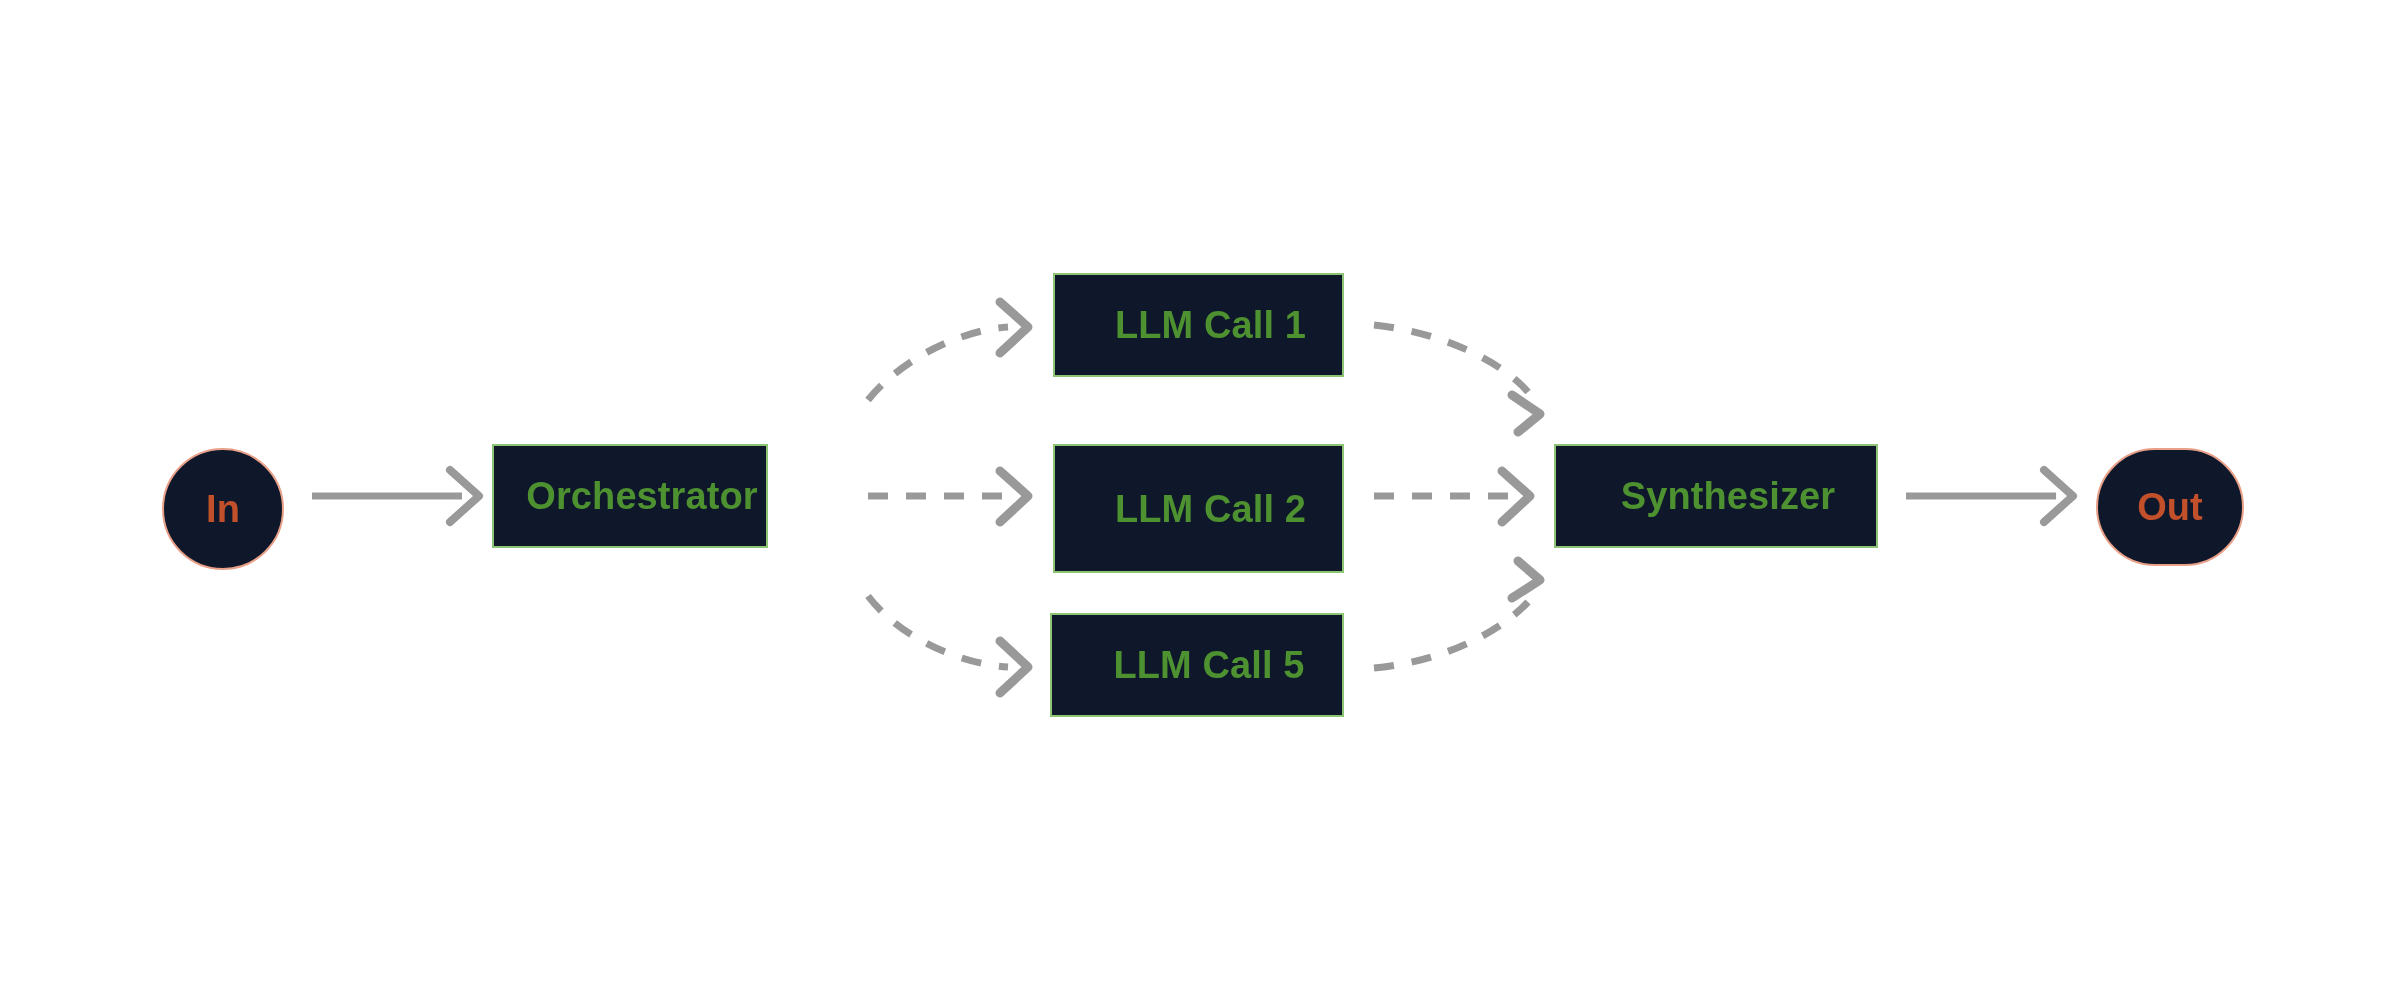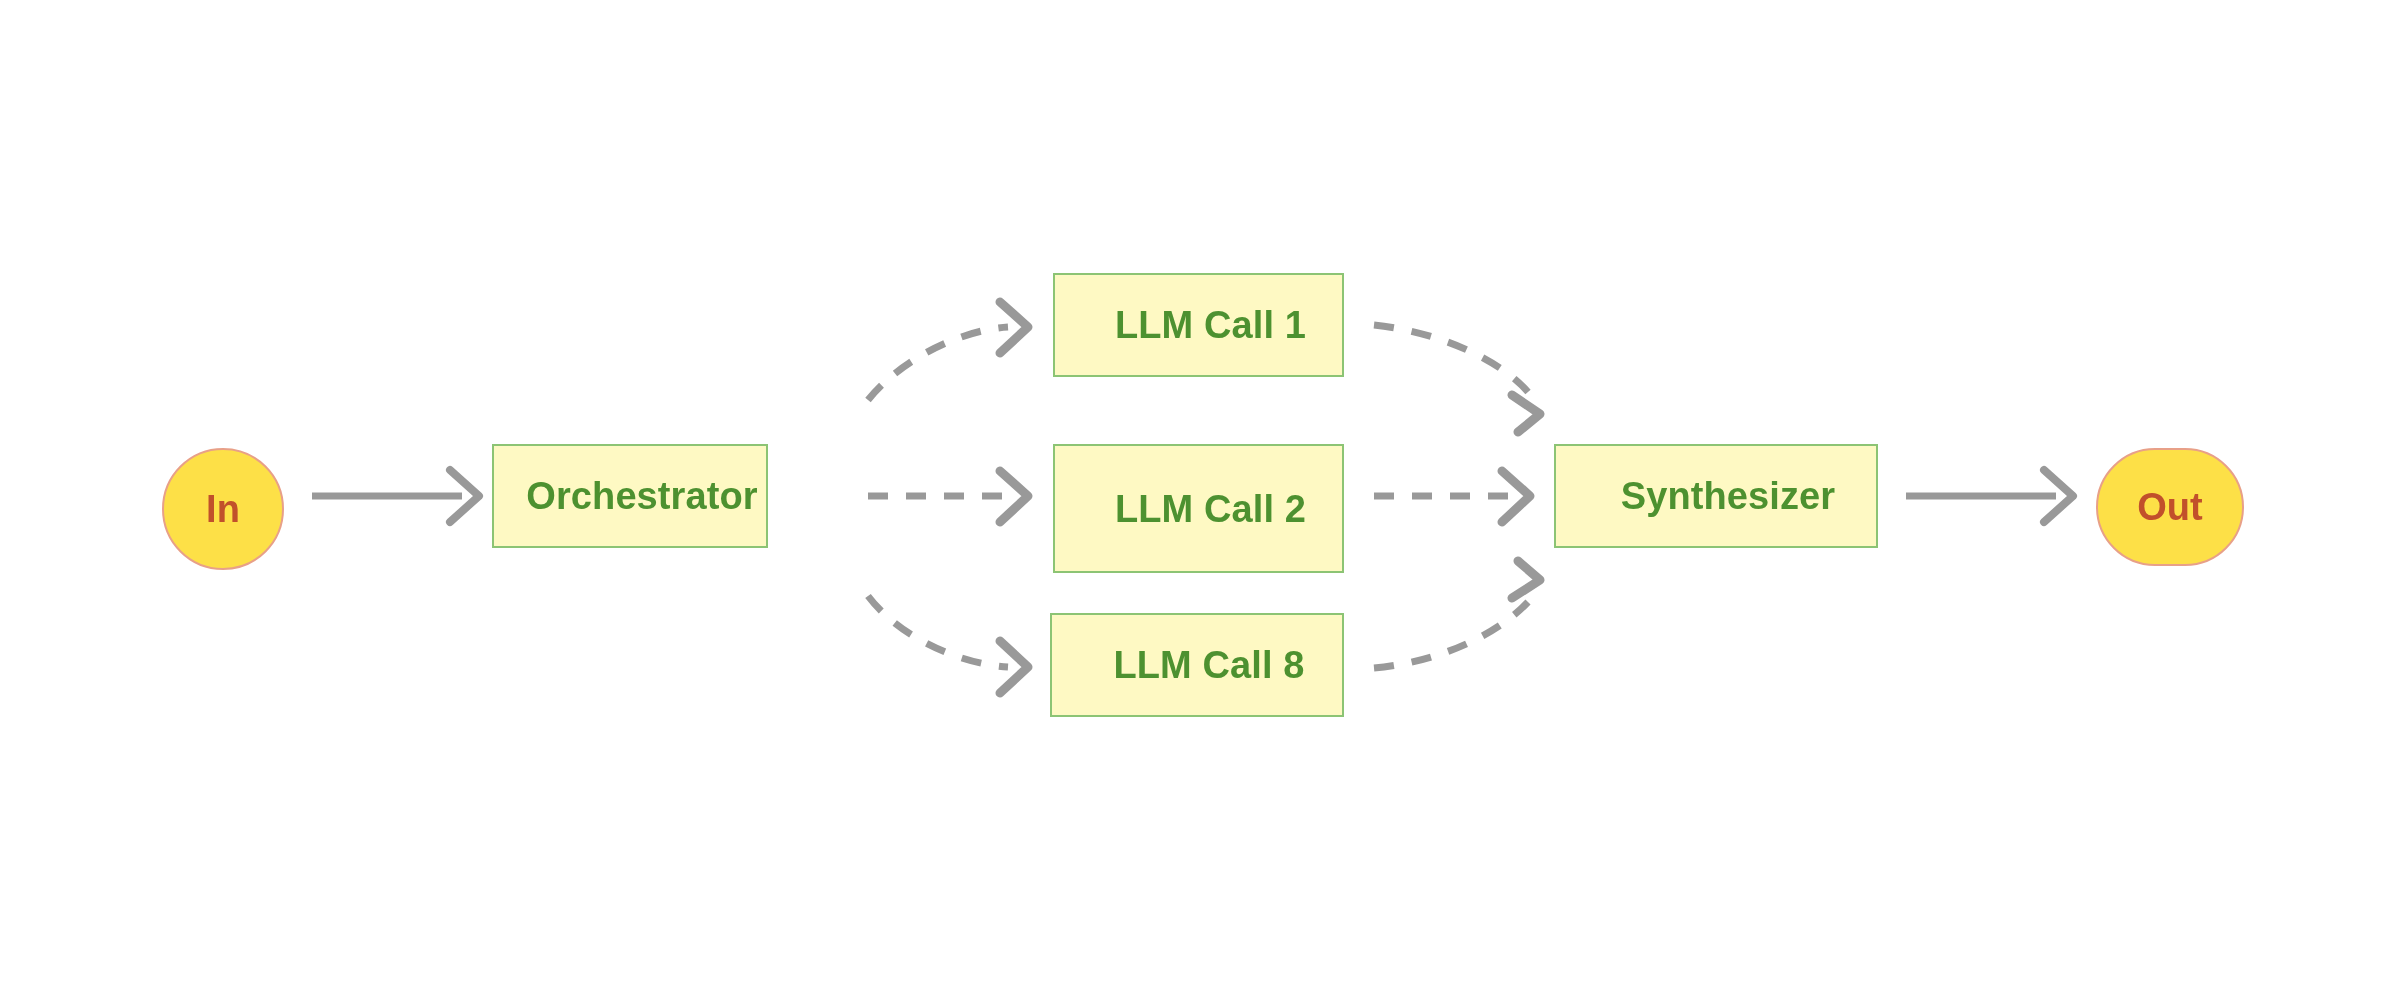--- a/index.html
+++ b/index.html
@@ -36,31 +36,31 @@
     z-index: 2;
   }
   .node-label {
     font-weight: bold;
     letter-spacing: 0.1px;
     white-space: nowrap;
     line-height: 1;
   }
   
   .proc {
-    background: #fef9c3;
+    background: #0f172a;
     border: 2px solid #8cc474;
     padding-left: 24px;
   }
   .proc .node-label {
     color: #4d9130;
     font-size: 38px;
   }
   
   .term {
-    background: #fde047;
+    background: #0f172a;
     border: 2px solid #e8a088;
   }
   .term .node-label {
     color: #c1502b;
     font-size: 38px;
   }
   .term-circle { border-radius: 50%; }
   .term-stadium { border-radius: 500px; }
 </style>
 </head>
@@ -121,21 +121,21 @@
 
   <div class="node proc" style="left:1053px; top:273px; width:291px; height:104px;">
     <span class="node-label">LLM Call 1</span>
   </div>
 
   <div class="node proc" style="left:1053px; top:444px; width:291px; height:129px;">
     <span class="node-label">LLM Call 2</span>
   </div>
 
   <div class="node proc" style="left:1050px; top:613px; width:294px; height:104px;">
-    <span class="node-label">LLM Call 8</span>
+    <span class="node-label">LLM Call 5</span>
   </div>
 
   <div class="node proc" style="left:1554px; top:444px; width:324px; height:104px;">
     <span class="node-label">Synthesizer</span>
   </div>
 
   <div class="node term term-stadium" style="left:2096px; top:448px; width:148px; height:118px;">
     <span class="node-label">Out</span>
   </div>
 

